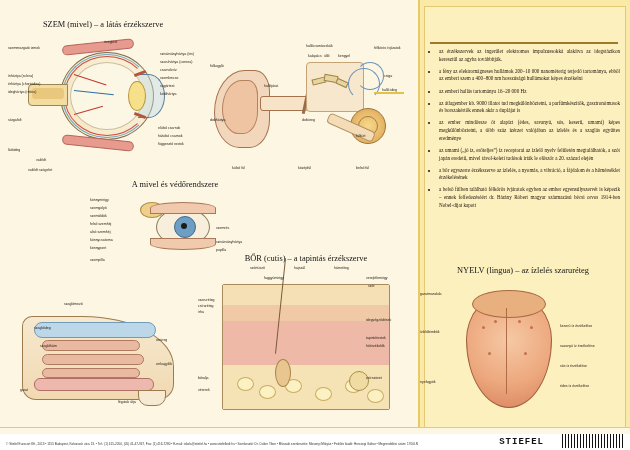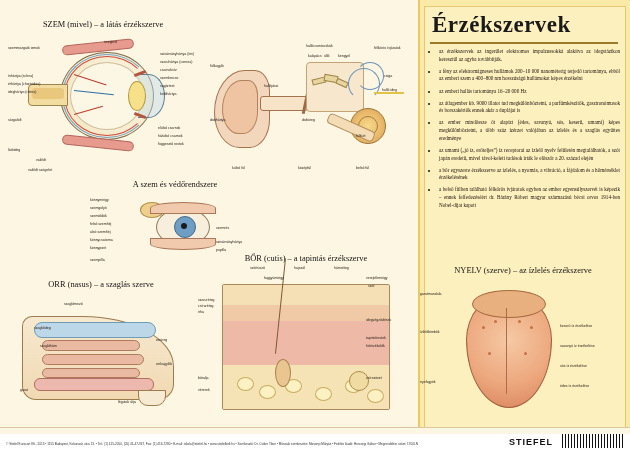--- a/index.html
+++ b/index.html
@@ -185,35 +185,34 @@
   .footer{
     position:absolute;left:0;bottom:0;width:630px;height:22px;
     background:#fdf6e3;border-top:1px solid #d9c89c;
   }
   .footer-bar{position:absolute;left:0;bottom:0;width:630px;height:16px;background:#ffffff;}
   .footer-txt{
     position:absolute;left:6px;bottom:4px;width:470px;font-size:3.1px;color:#333;
     font-family:"Liberation Sans", sans-serif;line-height:1.35;
   }
   .brand{
-    position:absolute;right:77px;bottom:3px;font-size:9px;font-weight:bold;
-    letter-spacing:1px;color:#111;font-family:Liberation Sans, sans-serif;
+    position:absolute;right:86px;bottom:3px;font-size:9px;font-weight:bold;
+    letter-spacing:1px;color:#111;font-family:Liberation Mono, monospace;
   }
   .barcode{position:absolute;right:6px;bottom:2px;width:62px;height:14px;
     background:repeating-linear-gradient(90deg,#111 0 1px,#fff 1px 3px);}
   .sec-title-abs{position:absolute;width:100%;text-align:center;}
 </style>
 </head>
 <body>
 
 <div class="poster">
 
   <div class="right-panel"></div>
   <div class="right-inner"></div>
-  <div class="title">Érzékszervek</div>
   <div class="title-rule"></div>
   <div class="bullets">
     <ul>
       <li>az érzékszervek az ingerület elektromos impulzussokká alakítva az idegstázikon keresztül az agyba továbbítják.</li>
       <li>a fény az elektromágneses hullámok 200–10 000 nanométerig terjedő tartománya, ebből az emberi szem a 400–800 nm hosszúságú hullámokat képes érzékelni</li>
       <li>az emberi hallás tartománya 16–20 000 Hz</li>
       <li>az átlagember kb. 9000 illatot tud megkülönböztetni, a parfümkészítők, gasztronómusok és borszakértők ennek akár a duplájat is</li>
       <li>az ember mindössze öt alapízt (édes, savanyú, sós, keserű, umami) képes megkülönböztetni, a több száz ízérzet valójában az ízlelés és a szaglás együttes eredménye</li>
       <li>az umami („jó íz, erőteljes”) íz receptorai az ízlelő nyelv felületén megtalálhatók, a szót japán eredetű, mivel távol-keleti tudósok írták le először a 20. század elején</li>
       <li>a bőr egyszerre érzékszerve az ízlelés, a nyomás, a vibráció, a fájdalom és a hőmérséklet érzékelésének</li>
@@ -291,21 +290,21 @@
     <div class="lbl" style="left:176px;top:66px;">halló ideg</div>
     <div class="lbl" style="left:150px;top:112px;">fülkürt</div>
     <div class="lbl" style="left:96px;top:96px;">dobüreg</div>
 
     <div class="lbl" style="left:26px;top:144px;">külső fül</div>
     <div class="lbl" style="left:92px;top:144px;">középfül</div>
     <div class="lbl" style="left:150px;top:144px;">belső fül</div>
   </div>
 
   <div class="sec" id="prot">
-    <div class="sec-title sec-title-abs" style="top:-2px;">A szem és védőrendszere</div>
+    <div class="sec-title sec-title-abs" style="top:-2px;">A mivel és védőrendszere</div>
     <div class="gland"></div>
     <div class="prot-eye"></div>
     <div class="prot-iris"></div>
     <div class="prot-pupil"></div>
     <div class="lid-t"></div>
     <div class="lid-b"></div>
 
     <div class="lbl" style="left:0px;top:16px;">könnymirigy</div>
     <div class="lbl" style="left:0px;top:24px;">szemgolyó</div>
     <div class="lbl" style="left:0px;top:32px;">szemöldök</div>
@@ -313,21 +312,20 @@
     <div class="lbl" style="left:0px;top:48px;">alsó szemhéj</div>
     <div class="lbl" style="left:0px;top:56px;">könnycsatorna</div>
     <div class="lbl" style="left:0px;top:64px;">könnypont</div>
     <div class="lbl" style="left:0px;top:76px;">szempilla</div>
     <div class="lbl" style="left:126px;top:44px;">szemrés</div>
     <div class="lbl" style="left:126px;top:58px;">szivárványhártya</div>
     <div class="lbl" style="left:126px;top:66px;">pupilla</div>
   </div>
 
   <div class="sec" id="nose">
-    <div class="sec-title sec-title-abs" style="top:-2px;">ORR (nasus) – a szaglás szerve</div>
     <div class="nose-shape"></div>
     <div class="nose-blue"></div>
     <div class="turb" style="left:34px;top:58px;width:96px;height:9px;"></div>
     <div class="turb" style="left:34px;top:72px;width:100px;height:9px;"></div>
     <div class="turb" style="left:34px;top:86px;width:96px;height:8px;"></div>
     <div class="nose-red"></div>
     <div class="nostril"></div>
 
     <div class="lbl" style="left:56px;top:20px;">szaglómező</div>
     <div class="lbl" style="left:26px;top:44px;">szaglóideg</div>
@@ -367,21 +365,21 @@
     <div class="lbl" style="left:0px;top:44px;">szaruréteg</div>
     <div class="lbl" style="left:0px;top:50px;">csíraréteg</div>
     <div class="lbl" style="left:168px;top:64px;">idegvégződések</div>
     <div class="lbl" style="left:0px;top:134px;">vérerek</div>
     <div class="lbl" style="left:168px;top:82px;">tapintótestek</div>
     <div class="lbl" style="left:168px;top:90px;">hőérzékelők</div>
     <div class="lbl" style="left:168px;top:122px;">zsírszövet</div>
   </div>
 
   <div class="sec" id="tongue">
-    <div class="sec-title sec-title-abs" style="top:-2px;">NYELV (szerve) – az ízlelés érzékszerve</div>
+    <div class="sec-title sec-title-abs" style="top:-2px;">NYELV (lingua) – az ízlelés szaruréteg</div>
     <div class="tongue-shape"></div>
     <div class="tongue-back"></div>
     <div class="tongue-mid"></div>
     <div class="papilla" style="left:62px;top:58px;"></div>
     <div class="papilla" style="left:74px;top:52px;"></div>
     <div class="papilla" style="left:98px;top:52px;"></div>
     <div class="papilla" style="left:110px;top:58px;"></div>
     <div class="papilla" style="left:68px;top:84px;"></div>
     <div class="papilla" style="left:104px;top:84px;"></div>
 

